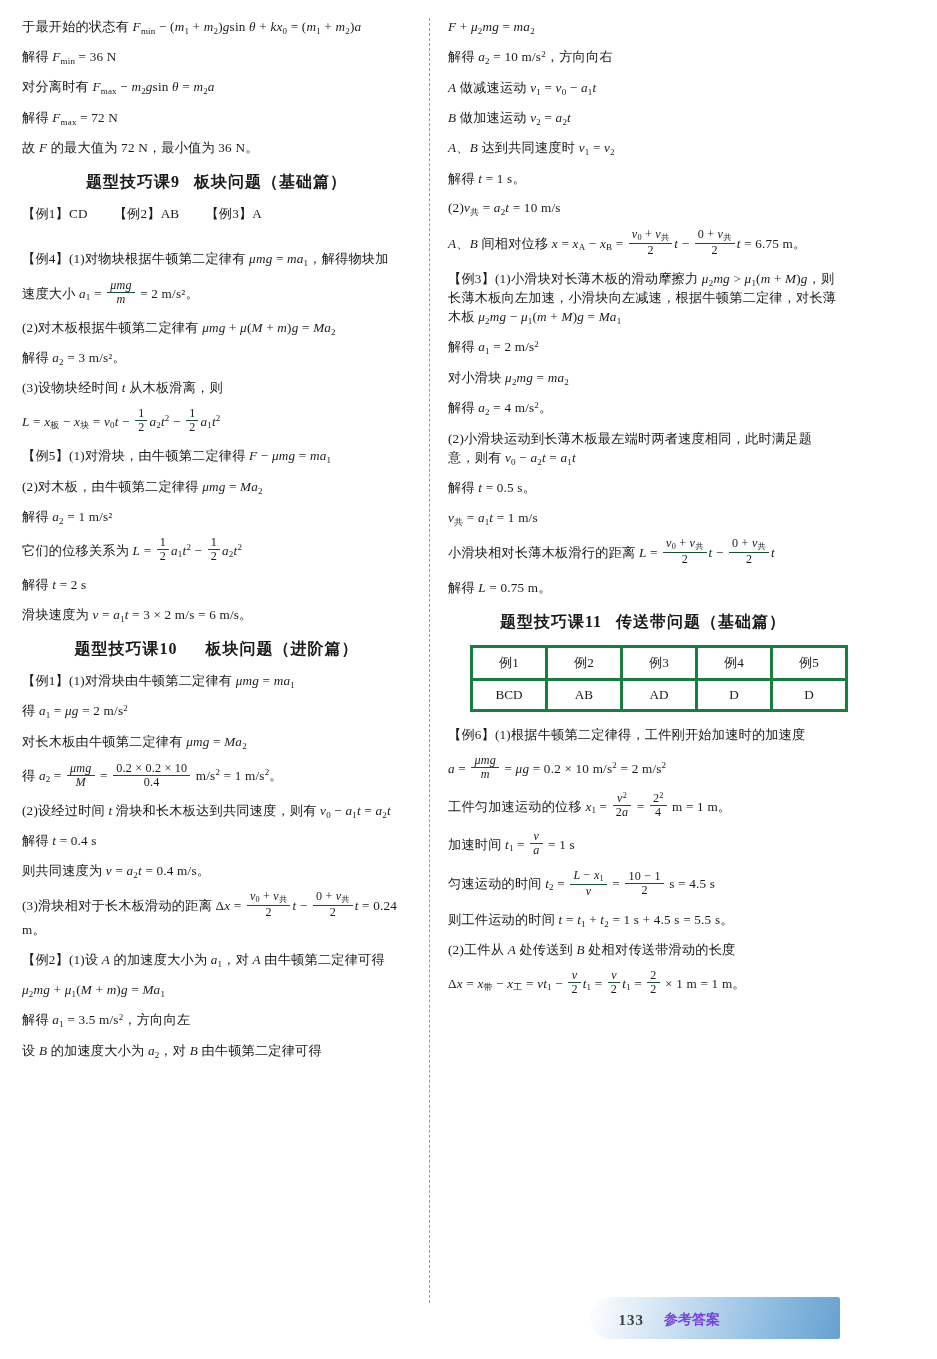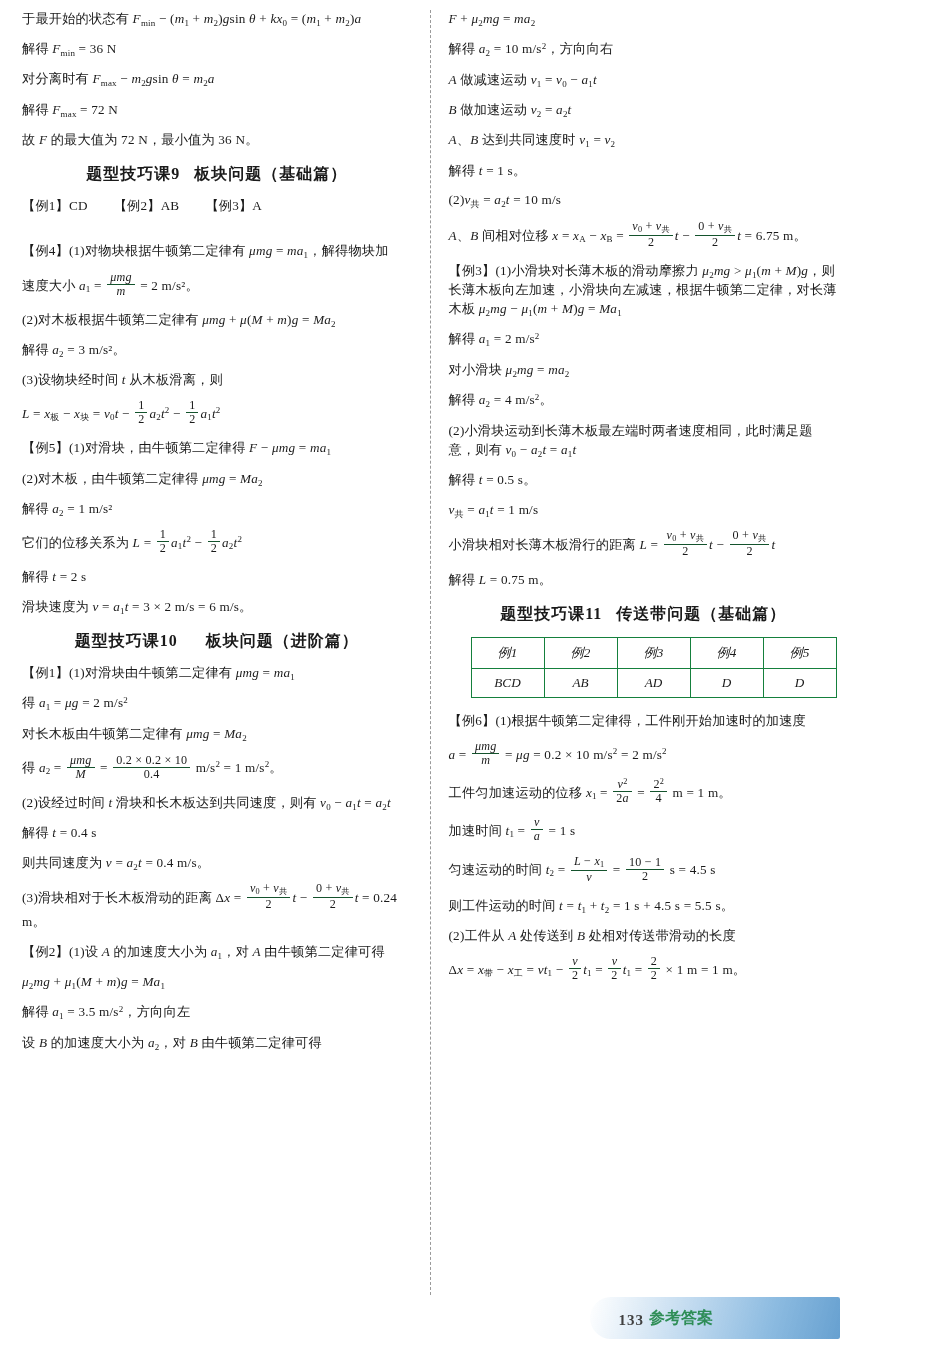--- a/index.html
+++ b/index.html
@@ -13,21 +13,21 @@
     font-family: "Liberation Serif", serif;
     color: #1a1a1a;
     position: relative;
     overflow: hidden;
   }
   .page {
     position: relative;
     width: 860px;
     height: 1359px;
     box-sizing: border-box;
-    padding: 10px 14px 0 14px;
+    padding: 18px 14px 0 14px;
   }
   .cols {
     display: flex;
     flex-direction: row;
     width: 100%;
     height: 1290px;
   }
   .col {
     width: 50%;
     box-sizing: border-box;
@@ -83,25 +83,24 @@
     top: -0.15em;
   }
   .frac .num { display: block; padding: 0 3px; border-bottom: 1px solid #14532d; }
   .frac .den { display: block; padding: 0 3px; }
   table.answers {
     border-collapse: collapse;
     margin: 6px 0 14px 22px;
     font-size: 13.2px;
   }
   table.answers td {
-    border: 1px solid #15803d;
+    border: 3px solid #15803d;
     padding: 6px 14px;
     text-align: center;
     min-width: 44px;
-    font-style: italic;
   }
   .pagefoot {
     position: absolute;
     right: 20px;
     bottom: 14px;
     width: 260px;
     height: 52px;
   }
   .foot-blob {
     position: absolute;
@@ -118,25 +117,25 @@
     right: 196px;
     bottom: 16px;
     font-size: 15px;
     font-weight: bold;
     color: #404040;
     letter-spacing: 1px;
     white-space: nowrap;
   }
   .foot-txt {
     position: absolute;
-    right: 127px;
+    right: 120px;
     bottom: 16px;
-    font-size: 16px;
+    font-size: 14px;
     font-weight: bold;
-    color: #15803d;
+    color: #6d28d9;
     white-space: nowrap;
     opacity: 0.85;
   }
 </style>
 </head>
 <body>
 
 <div class="page">
   <div class="cols">
 

